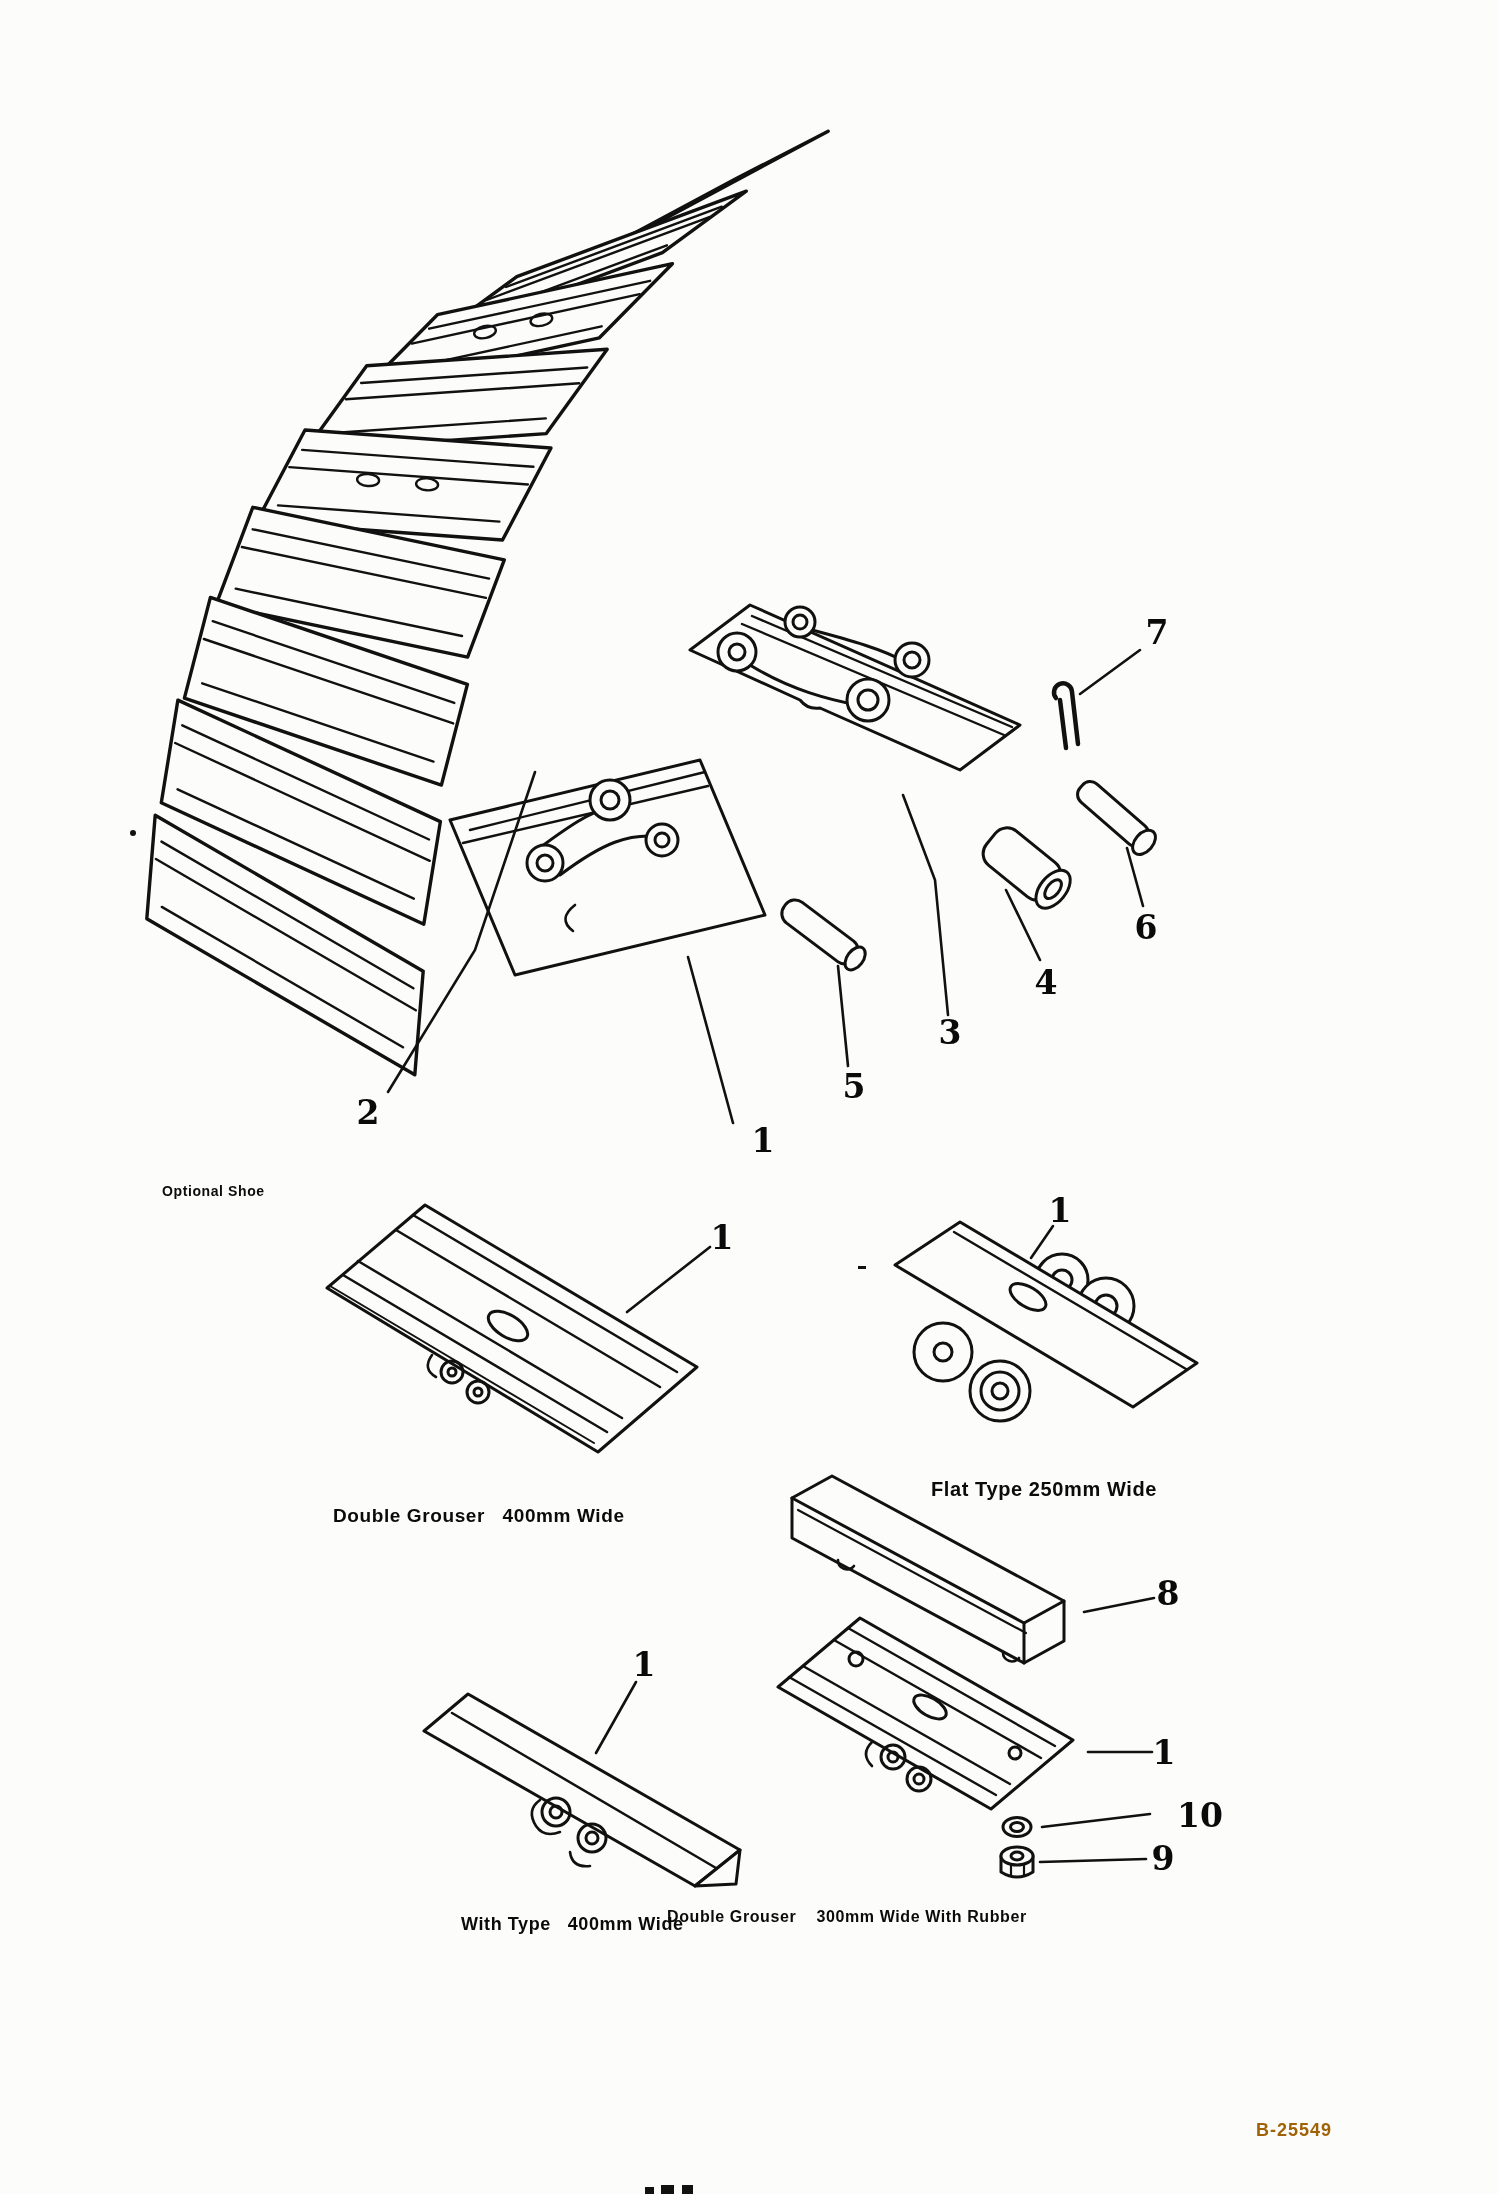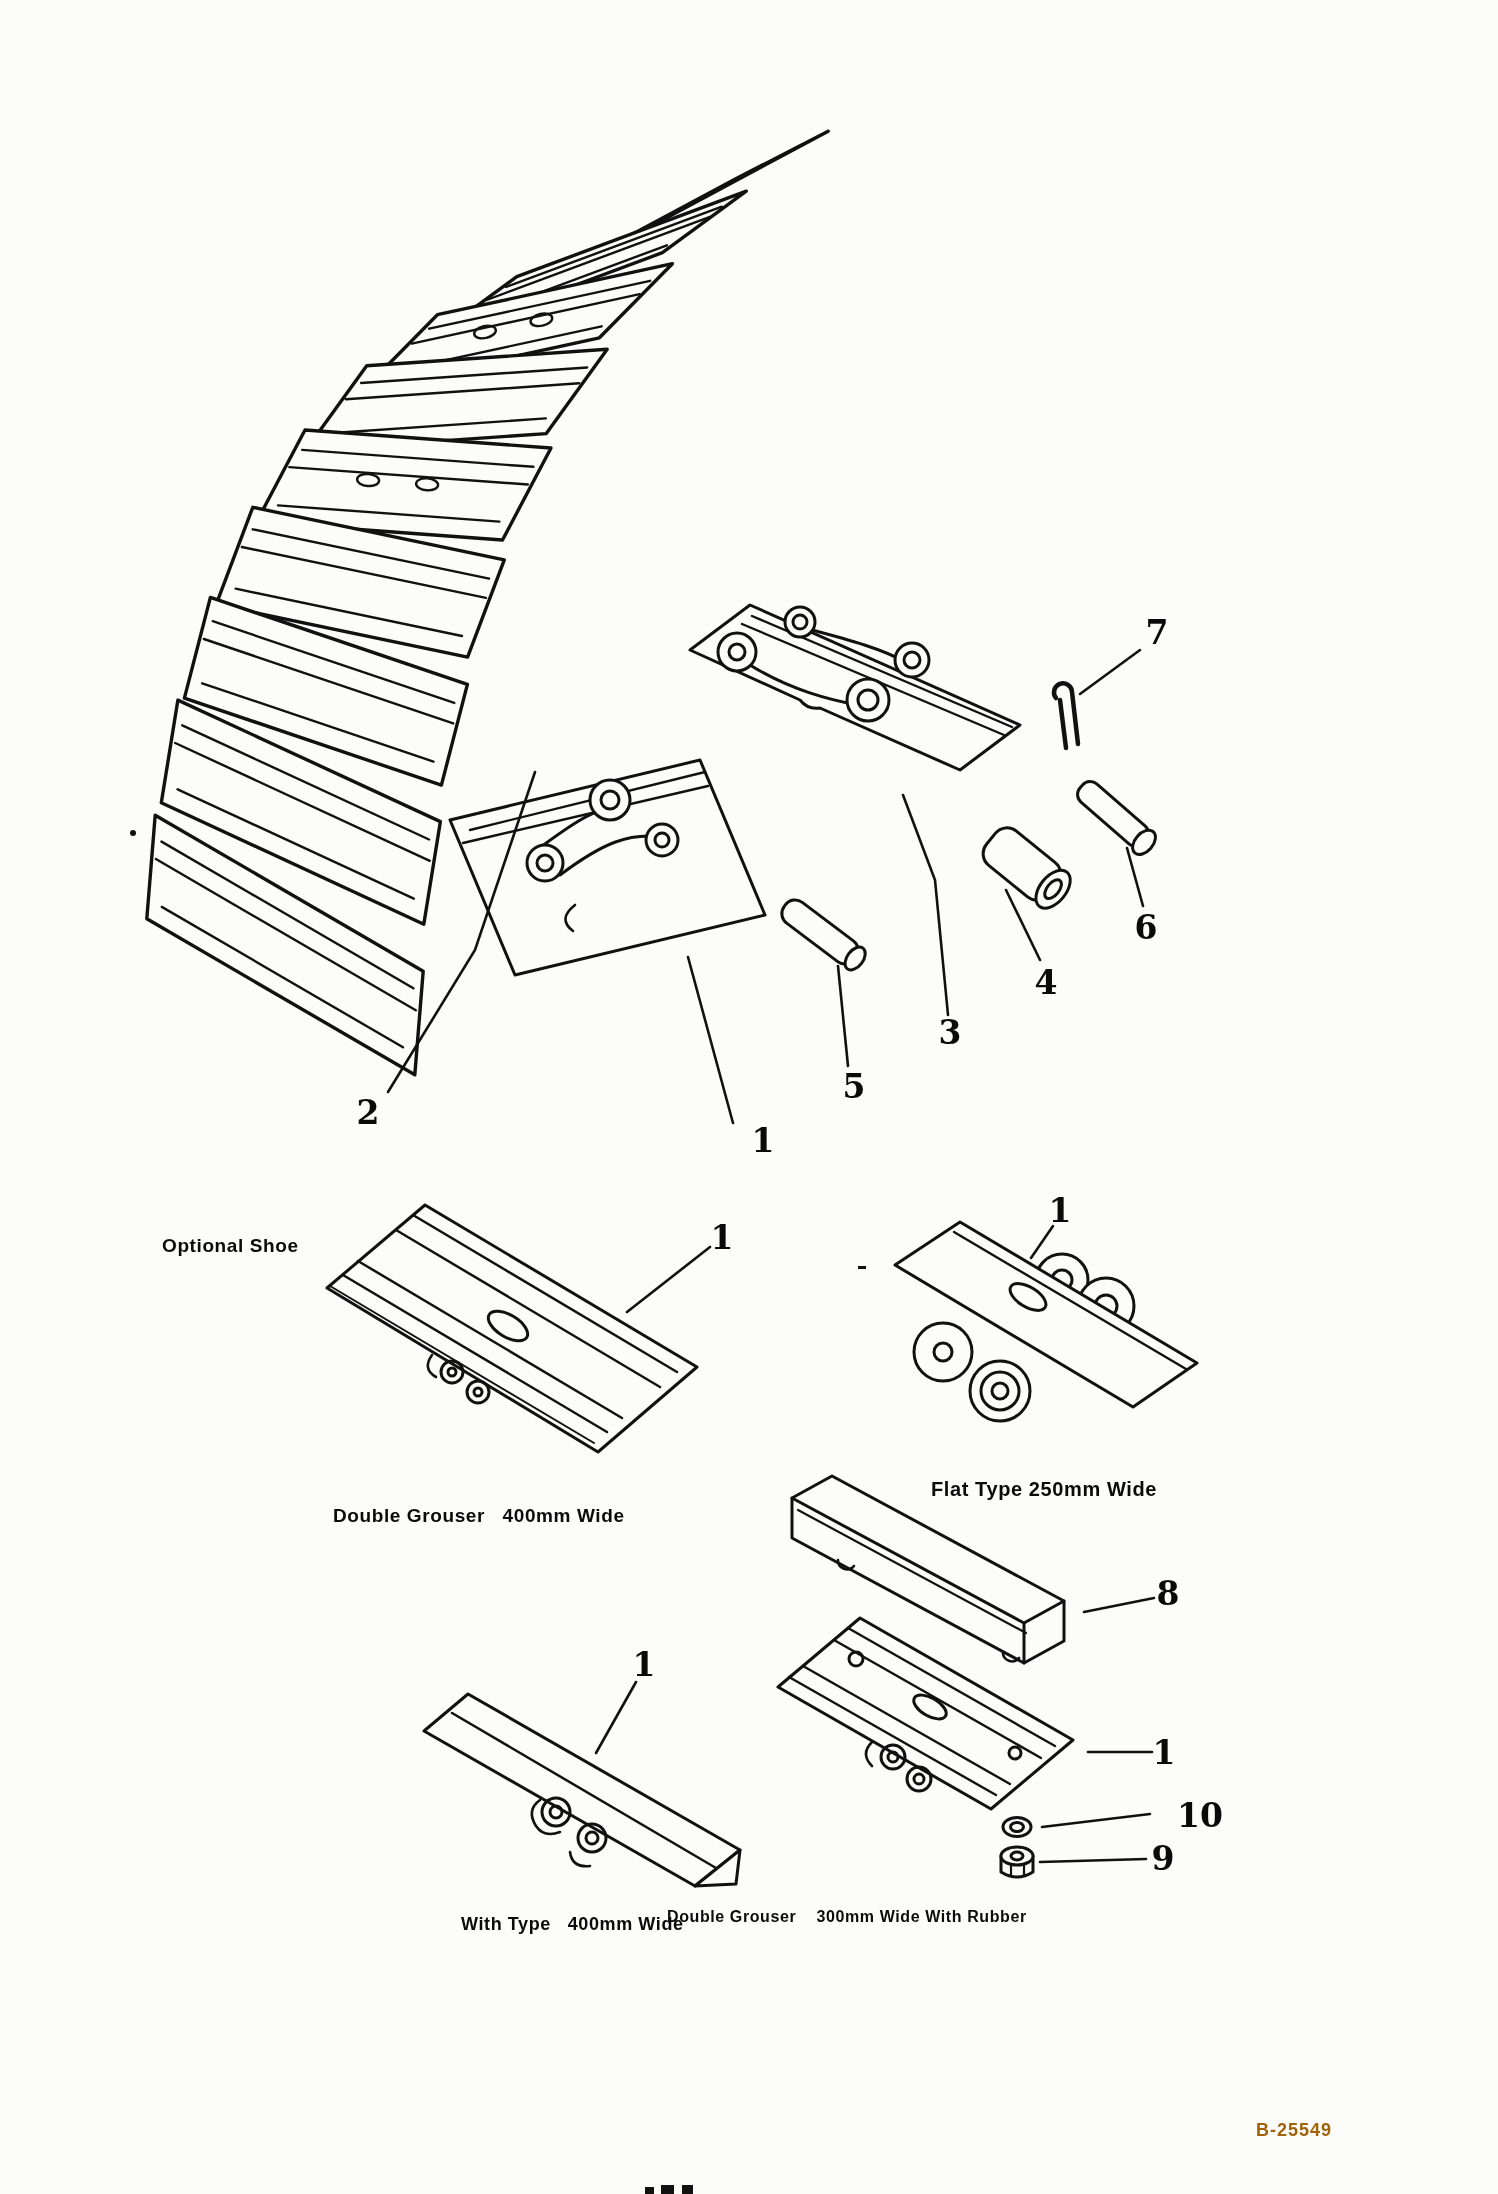--- a/index.html
+++ b/index.html
@@ -34,22 +34,22 @@
     position:absolute;
     left:1256px;top:2120px;
     font-family:"Liberation Sans", sans-serif;
     font-weight:700;
     font-size:18px;
     letter-spacing:1px;
     color:#a16207;
   }
   .section-label{
     position:absolute;
-    left:162px;top:1236px;
-    font-size:19px;
+    left:162px;top:1184px;
+    font-size:14px;
   }
 </style>
 </head>
 <body>
 
 <div class="canvas">
 
   <svg class="art" viewBox="0 0 1498 2194">
     <g id="chain">
         <path d="M604.2,251.2L828.2,131.2L735.8,178.8L511.8,298.8Z" fill="#fcfcfa" stroke="#111" stroke-width="3.4" stroke-linejoin="round"></path>

